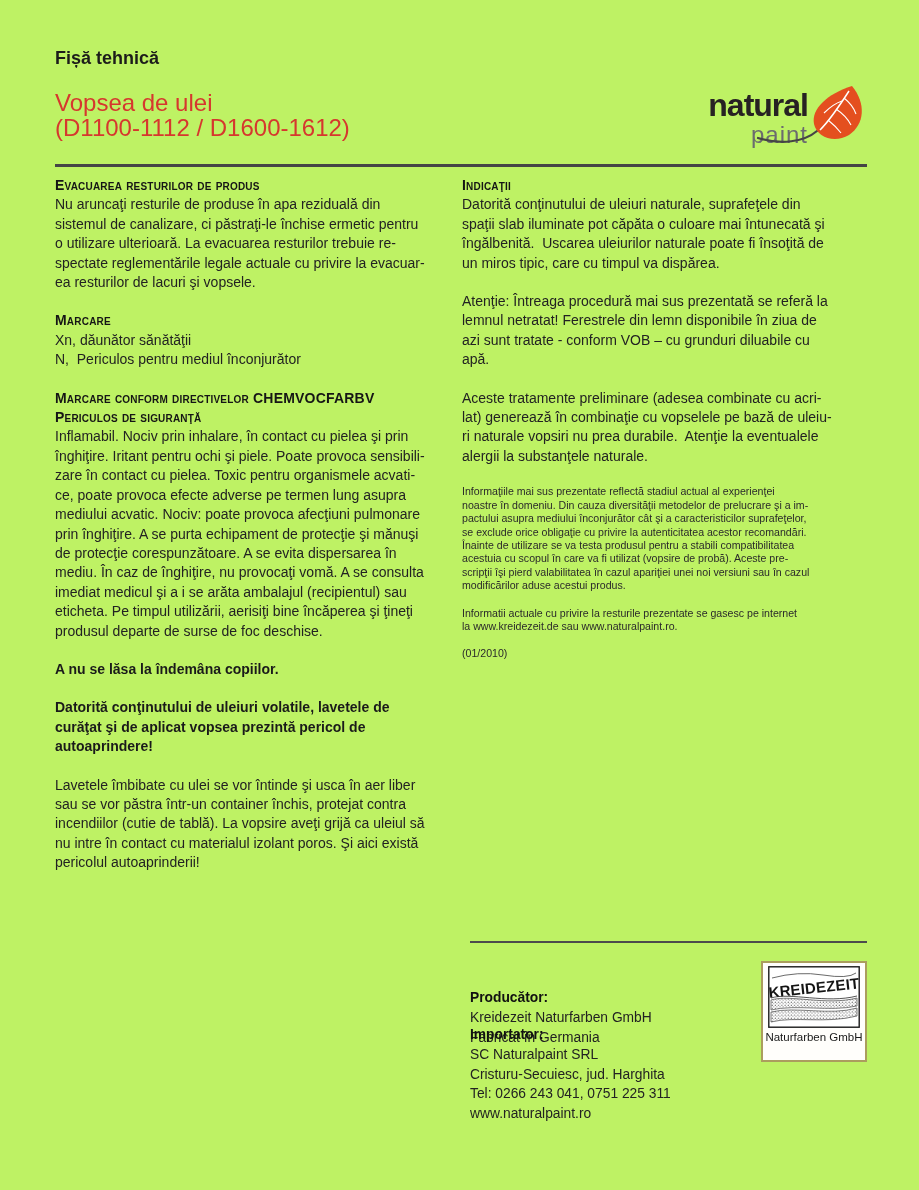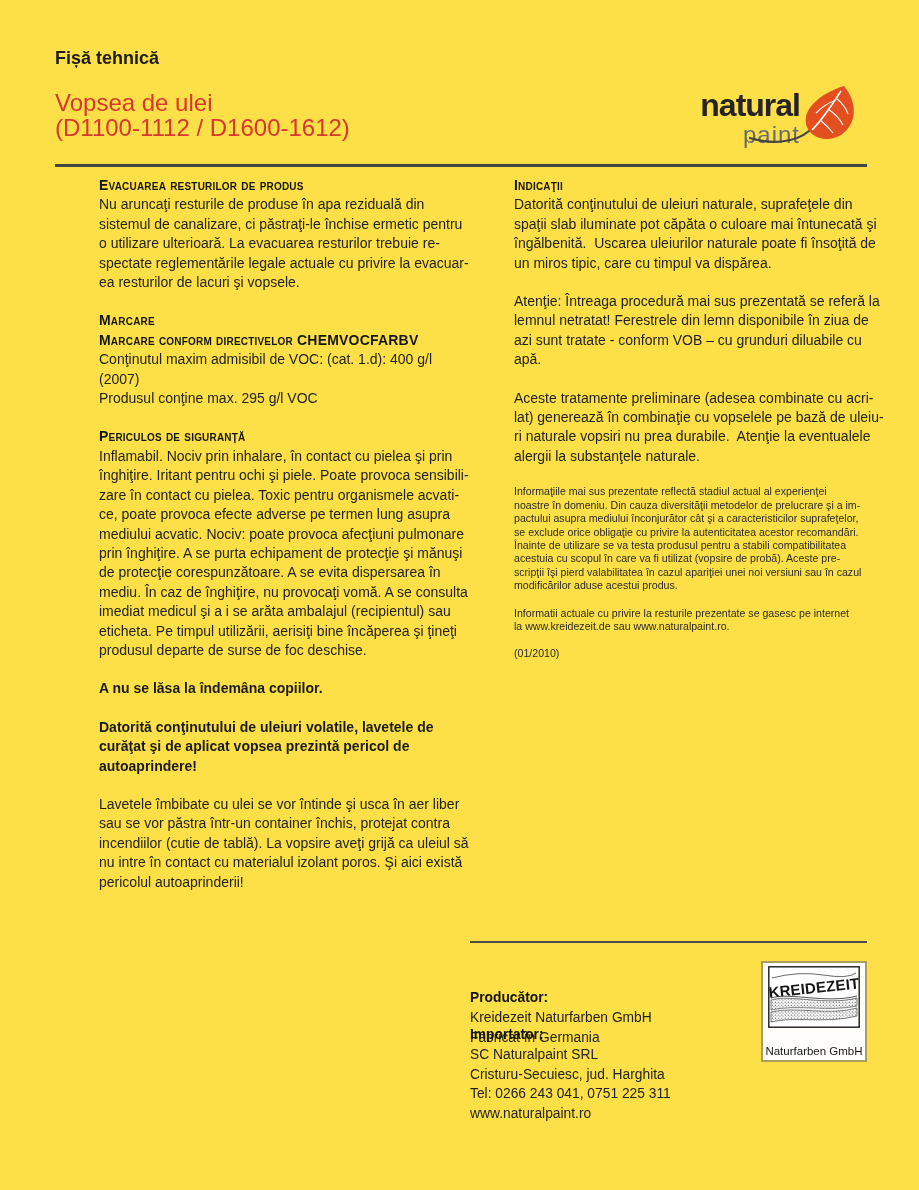--- a/index.html
+++ b/index.html
@@ -1,48 +1,48 @@
 <!DOCTYPE html>
 <html><head>
 <meta charset="utf-8">
 <style>
   html,body{margin:0;padding:0;background:#ffffff;}
   body{width:919px;height:1190px;font-family:"Liberation Sans",sans-serif;color:#1f1f1f;}
-  .page{position:relative;width:919px;height:1190px;background:#fde047;overflow:hidden;}
+  .page{position:relative;width:919px;height:1190px;background:#bef264;overflow:hidden;}
 
   .doc-type{position:absolute;left:55px;top:48px;font-size:18px;font-weight:bold;color:#1c1c1a;}
   .prod-title{position:absolute;left:55px;top:90px;font-size:24px;line-height:25px;color:#d6372e;white-space:pre;}
 
   
-  .np-logo{position:absolute;right:51px;top:84px;width:178px;height:68px;}
+  .np-logo{position:absolute;right:43px;top:84px;width:178px;height:68px;}
 
   .rule-top{position:absolute;left:55px;top:164px;width:812px;height:3px;background:#454545;}
 
-  .columns{position:absolute;left:55px;top:176px;width:812px;display:flex;gap:8px;margin-left:44px;}
+  .columns{position:absolute;left:55px;top:176px;width:812px;display:flex;gap:0;}
   .col-left{width:407px;}
   .col-right{width:397px;}
 
   .h-sc{margin:0;font-size:14px;font-weight:bold;font-variant:small-caps;letter-spacing:.2px;color:#151515;line-height:19.4px;}
   .para{margin:0 0 19px 0;font-size:14px;line-height:19.4px;white-space:pre;color:#222;}
   .para.bold{font-weight:bold;color:#1a1a1a;}
   .small{margin:0 0 14px 0;font-size:10.6px;line-height:13.4px;white-space:pre;color:#2a2a2a;}
   .version{margin-top:13px;}
 
   
   .rule-footer{position:absolute;left:470px;top:941px;width:397px;height:2px;background:#4c4c4c;}
   .f-block{position:absolute;left:470px;width:280px;font-size:13.8px;line-height:19.8px;margin-top:32px;}
   .f-label{font-weight:bold;color:#111;}
   .f-lines{white-space:pre;color:#222;}
   .f-producer{top:956px;}
   .f-importer{top:993px;}
 
   
   .kz-box{position:absolute;left:761px;top:961px;width:98px;height:94px;border:2px solid #ab9d5e;background:#fffefb;padding:3px 2px 0 2px;text-align:center;}
   .kz-art{display:block;margin:0 auto;}
-  .kz-label{font-size:11.5px;color:#191919;margin-top:16px;line-height:14px;}
+  .kz-label{font-size:11.5px;color:#191919;margin-top:2px;line-height:14px;}
 </style>
 </head>
 <body>
 
 <div class="page">
 
   <div class="doc-type">Fișă tehnică</div>
 
   <div class="prod-title">Vopsea de ulei
 (D1100-1112 / D1600-1612)</div>
@@ -71,26 +71,25 @@
       <div>
         <h3 class="h-sc">Evacuarea resturilor de produs</h3>
         <p class="para">Nu aruncaţi resturile de produse în apa reziduală din
 sistemul de canalizare, ci păstraţi-le închise ermetic pentru
 o utilizare ulterioară. La evacuarea resturilor trebuie re-
 spectate reglementările legale actuale cu privire la evacuar-
 ea resturilor de lacuri şi vopsele.</p>
       </div>
       <div>
         <h3 class="h-sc">Marcare</h3>
+        <p class="para">Xn, dăunător sănătăţii
+N,  Periculos pentru mediul înconjurător</p>
       </div>
       <div>
         <h3 class="h-sc">Marcare conform directivelor CHEMVOCFARBV</h3>
-        <p class="para">Conţinutul maxim admisibil de VOC: (cat. 1.d): 400 g/l
-(2007)
-Produsul conţine max. 295 g/l VOC</p>
       </div>
       <div>
         <h3 class="h-sc">Periculos de siguranţă</h3>
         <p class="para">Inflamabil. Nociv prin inhalare, în contact cu pielea şi prin
 înghiţire. Iritant pentru ochi şi piele. Poate provoca sensibili-
 zare în contact cu pielea. Toxic pentru organismele acvati-
 ce, poate provoca efecte adverse pe termen lung asupra
 mediului acvatic. Nociv: poate provoca afecţiuni pulmonare
 prin înghiţire. A se purta echipament de protecţie şi mănuşi
 de protecţie corespunzătoare. A se evita dispersarea în

